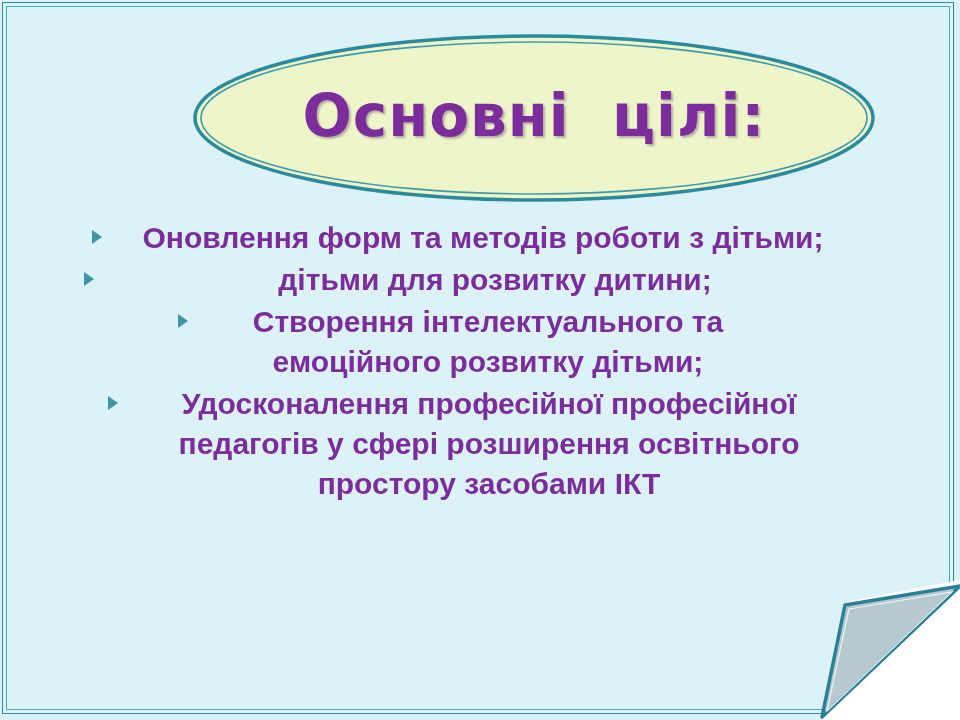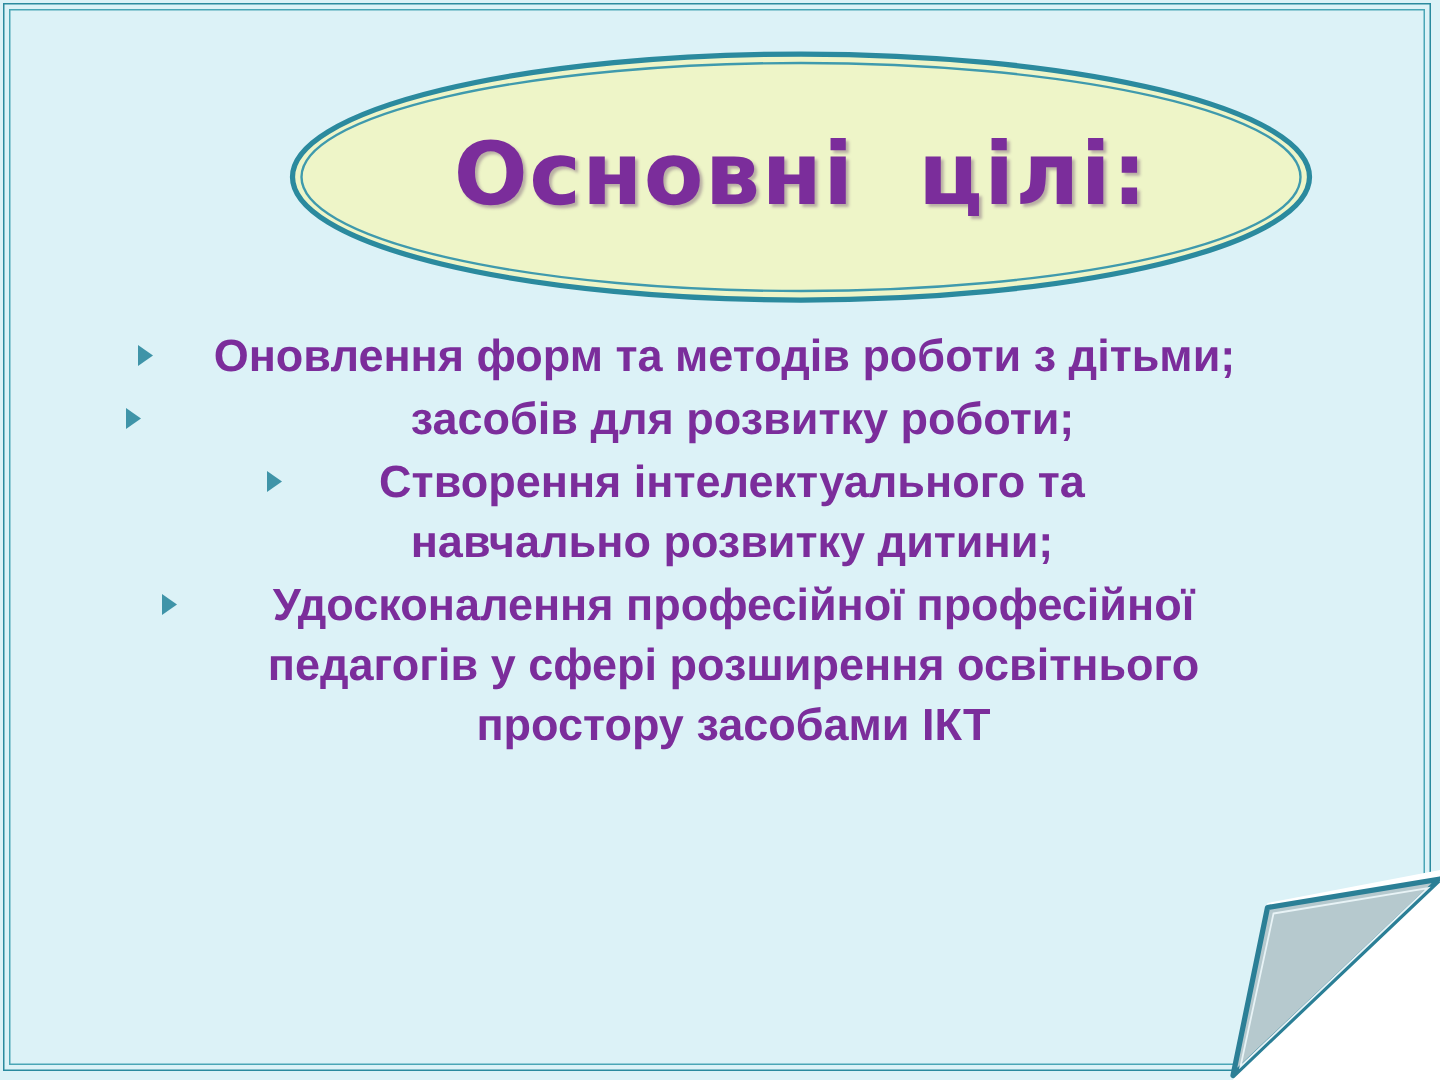--- a/index.html
+++ b/index.html
@@ -155,27 +155,27 @@
 
   <div class="body-list">
 
     <div class="bullet b1">
       <span class="marker"></span>
       <span class="line">Оновлення форм та методів роботи з дітьми;</span>
     </div>
 
     <div class="bullet b2">
       <span class="marker"></span>
-      <span class="line">засобів для розвитку роботи;</span>
+      <span class="line">дітьми для розвитку дитини;</span>
     </div>
 
     <div class="bullet b3">
       <span class="marker"></span>
       <span class="line">Створення  інтелектуального та</span>
-      <span class="line">навчально розвитку дитини;</span>
+      <span class="line">емоційного розвитку дітьми;</span>
     </div>
 
     <div class="bullet b4">
       <span class="marker"></span>
       <span class="line">Удосконалення професійної професійної</span>
       <span class="line">педагогів у сфері розширення освітнього</span>
       <span class="line">простору засобами ІКТ</span>
     </div>
 
   </div>

